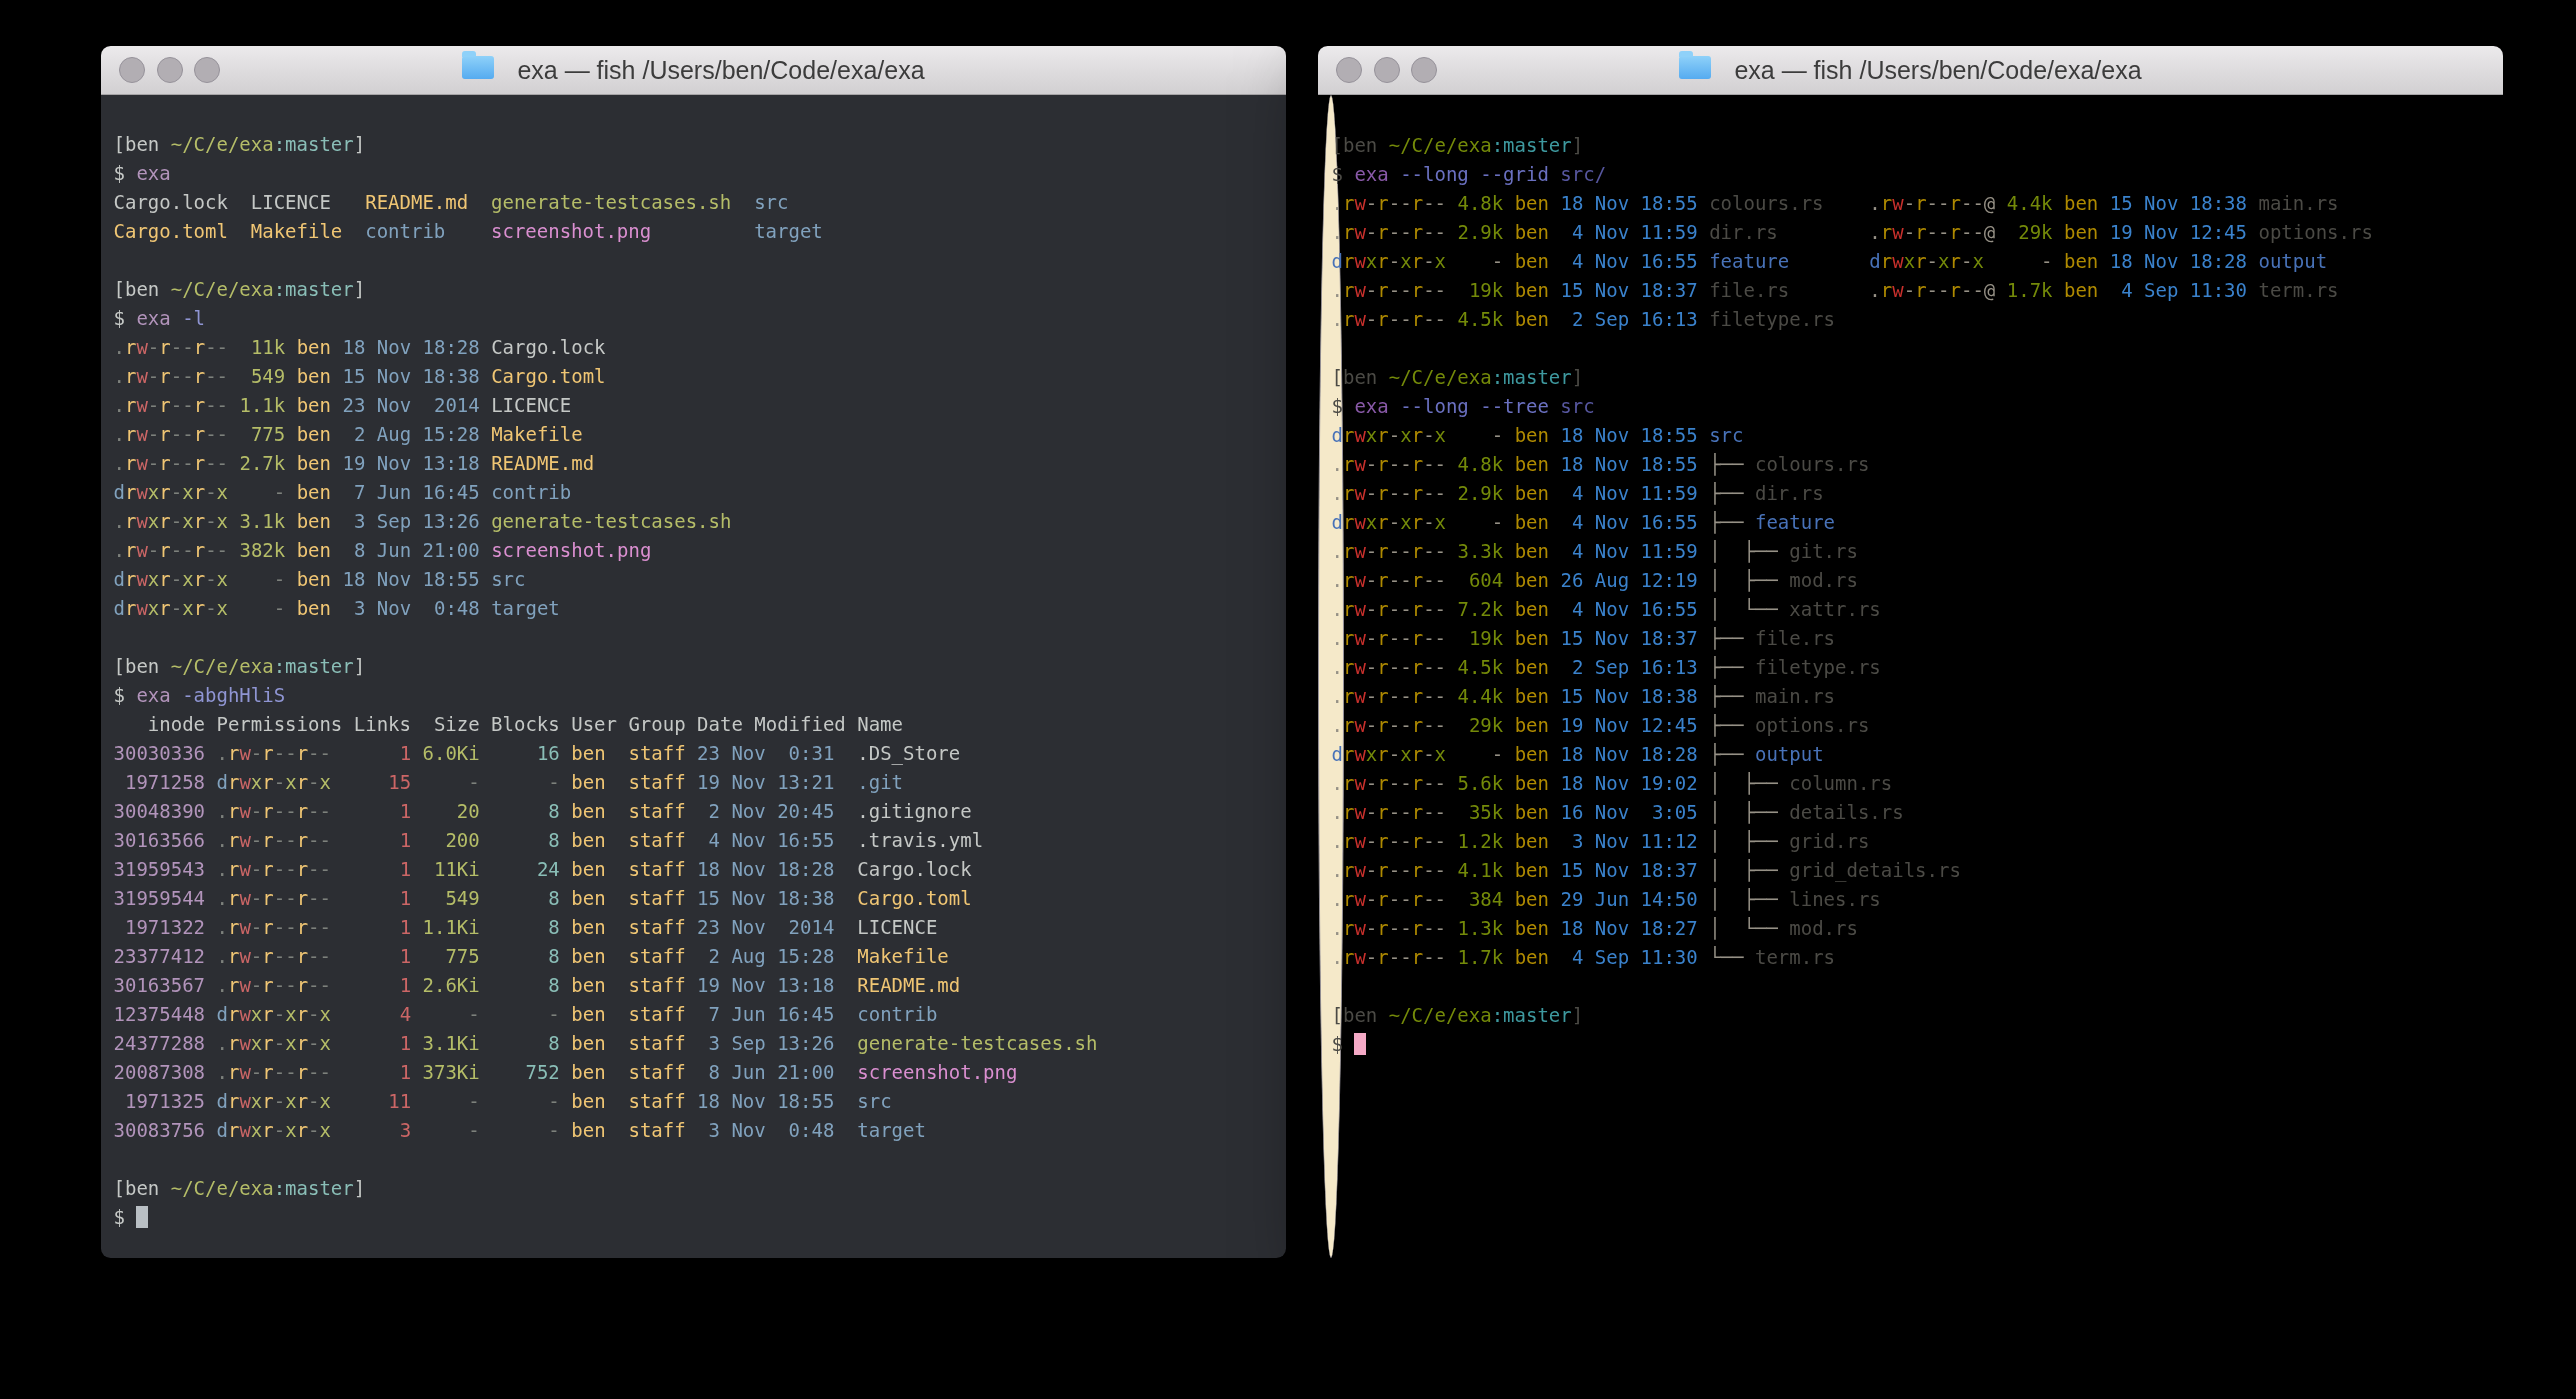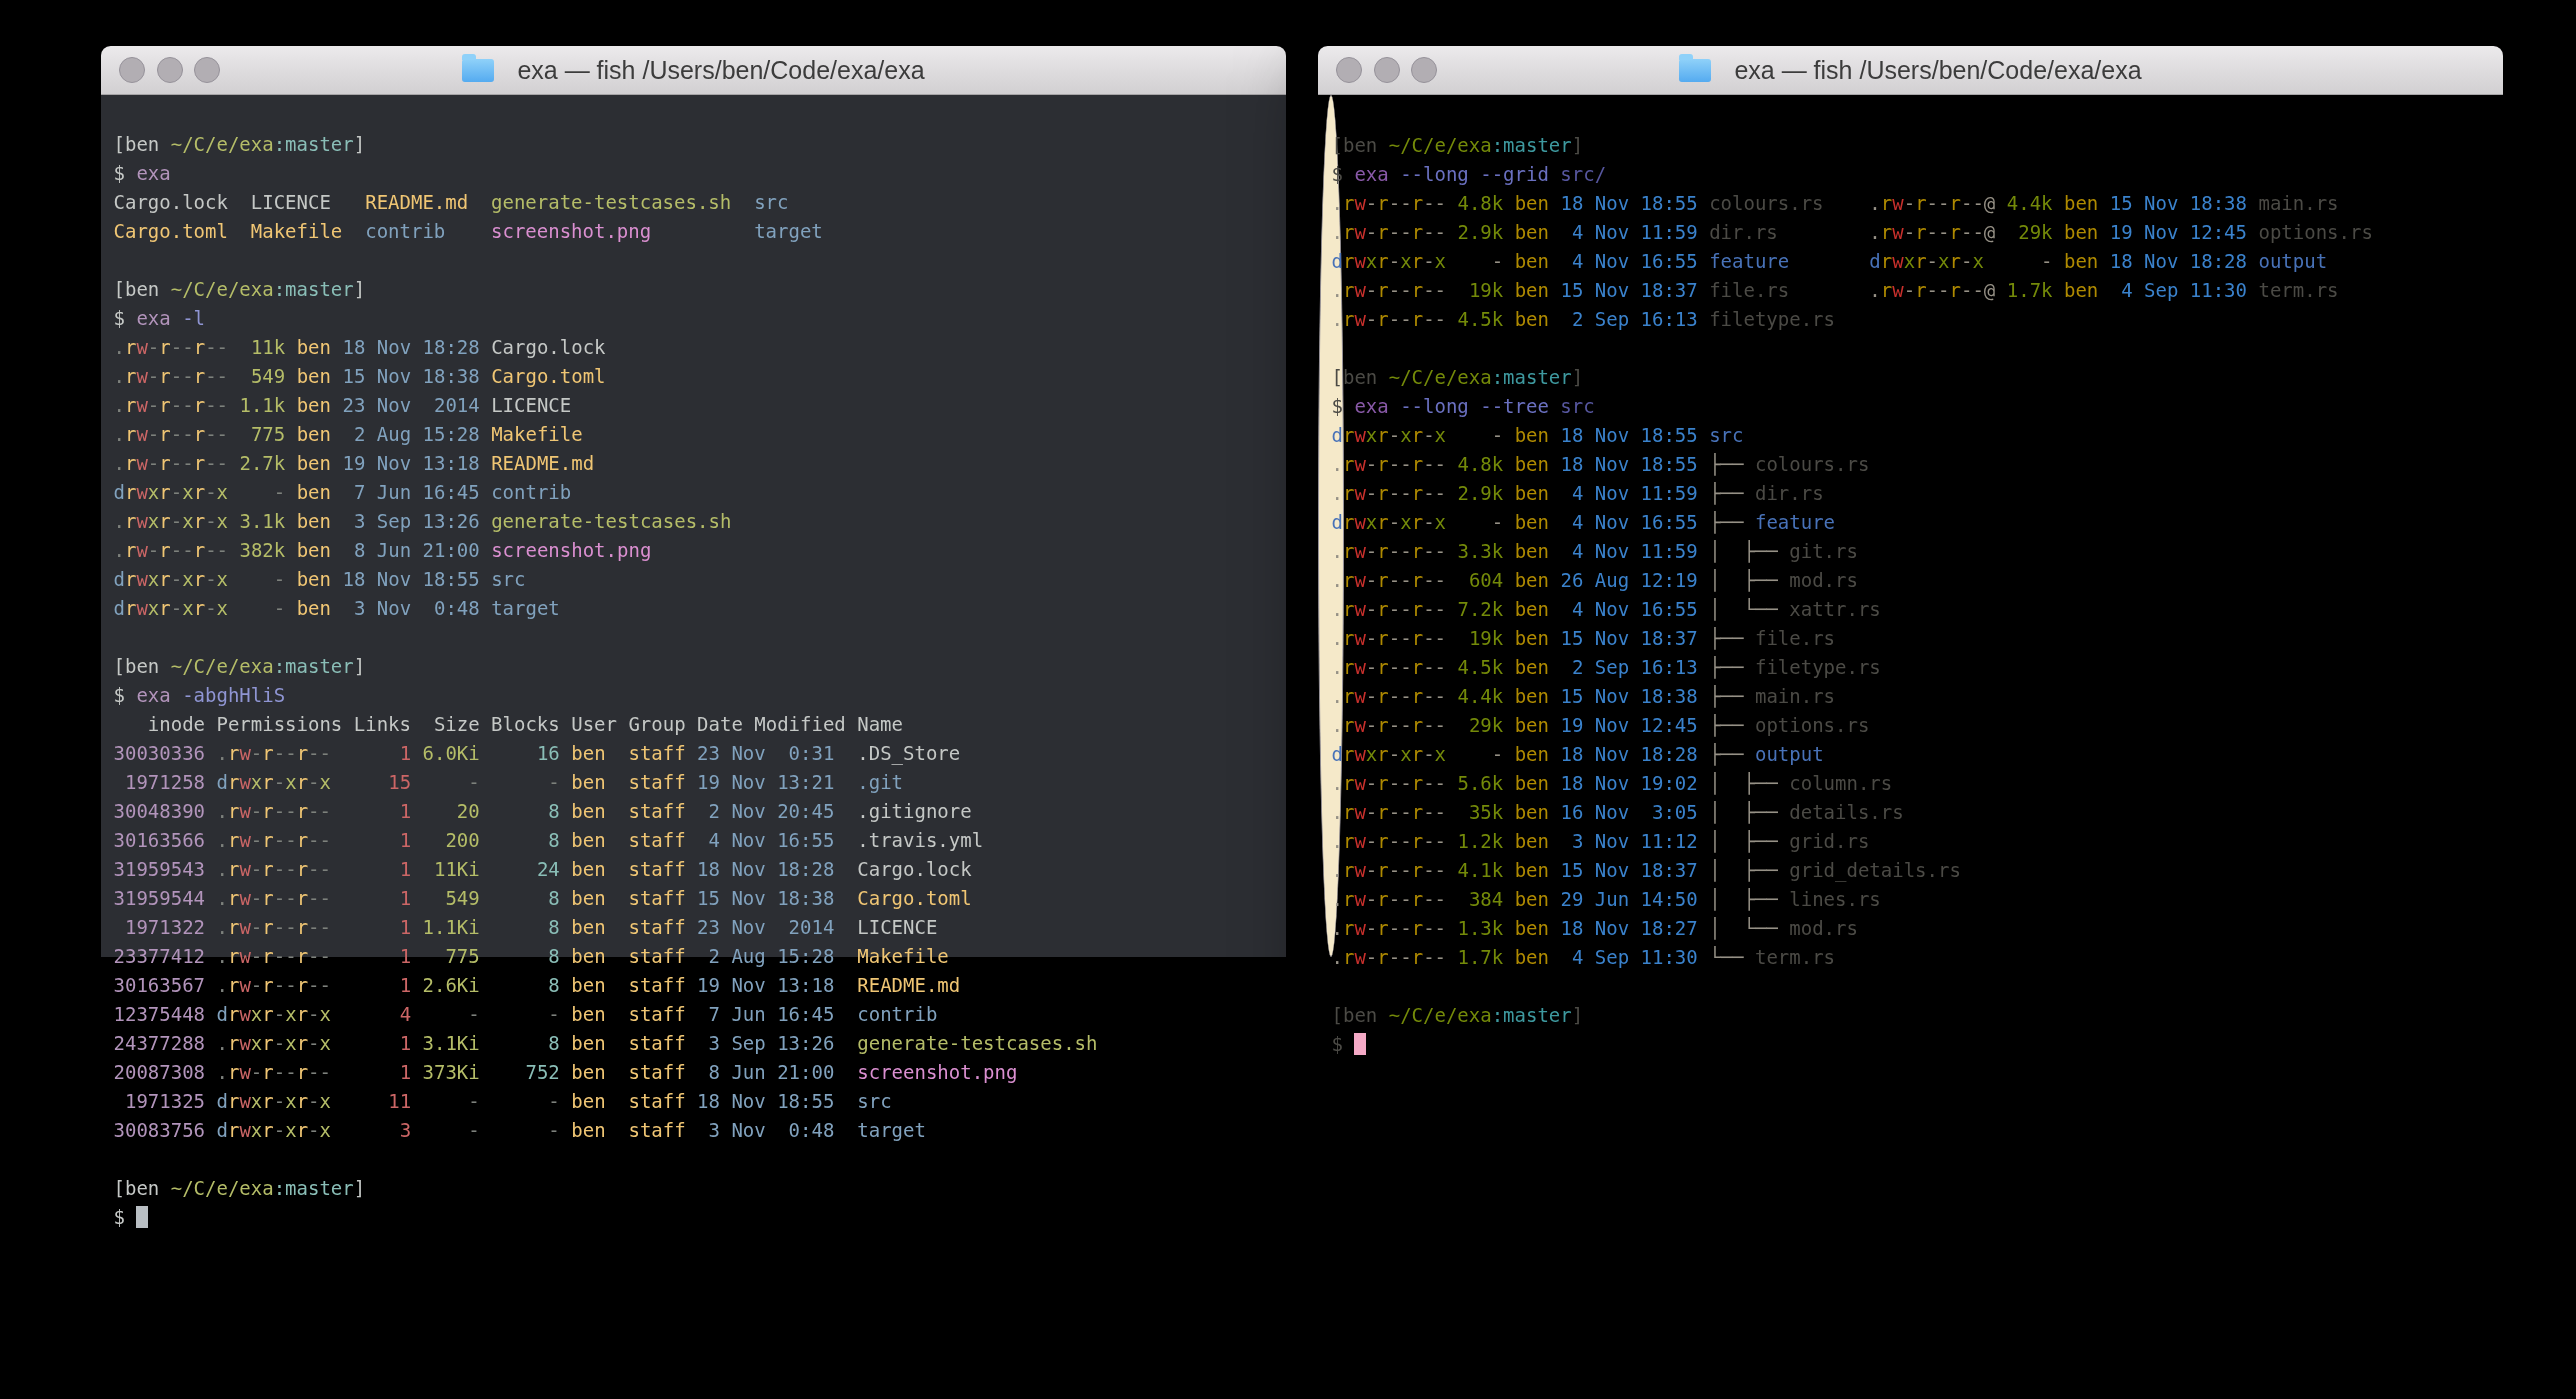--- a/index.html
+++ b/index.html
@@ -18,34 +18,34 @@
     background:linear-gradient(#eceaec 0%, #dddbdd 55%, #d2d0d2 100%);
     border-bottom:1px solid #a6a4a6;
     display:flex; align-items:center; justify-content:center;
   }
   .lights { position:absolute; left:18px; top:50%; transform:translateY(-50%); display:flex; gap:11.5px; }
   .light {
     width:26px; height:26px; border-radius:50%;
     background:#b2aeb3; border:1.9px solid #96929a;
   }
   .titletext {
-    display:flex; align-items:center; gap:23px;
+    display:flex; gap:23px;
     font-family:"Liberation Sans", sans-serif; font-size:25px; color:#3c3c3c;
   }
   .folder-icon {
     width:32px; height:23px; border-radius:2.9px; position:relative;
     background:linear-gradient(#8fd1f9, #55abf0);
   }
   .folder-icon::before {
     content:""; position:absolute; top:-4.8px; left:0; width:13.4px; height:5.8px;
     border-radius:2.9px 2.9px 0 0; background:#8fd1f9;
   }
 
   .term {
-    height:862px; padding:35px 9.6px 0 12.5px;
+    height:1163px; padding:35px 9.6px 0 12.5px;
     font-family:"DejaVu Sans Mono", monospace;
     font-size:19px; line-height:29px; white-space:pre;
   }
   .term div { height:29px; }
 
   .ul { text-underline-offset:4.8px; text-decoration-thickness:1.9px; }
 
   .term.dark {
     background:#2c2e33; color:#c5c8c6;
     --fg:#c5c8c6; --grey:#7d817c; --red:#cc6666; --yellow:#f0c674;

